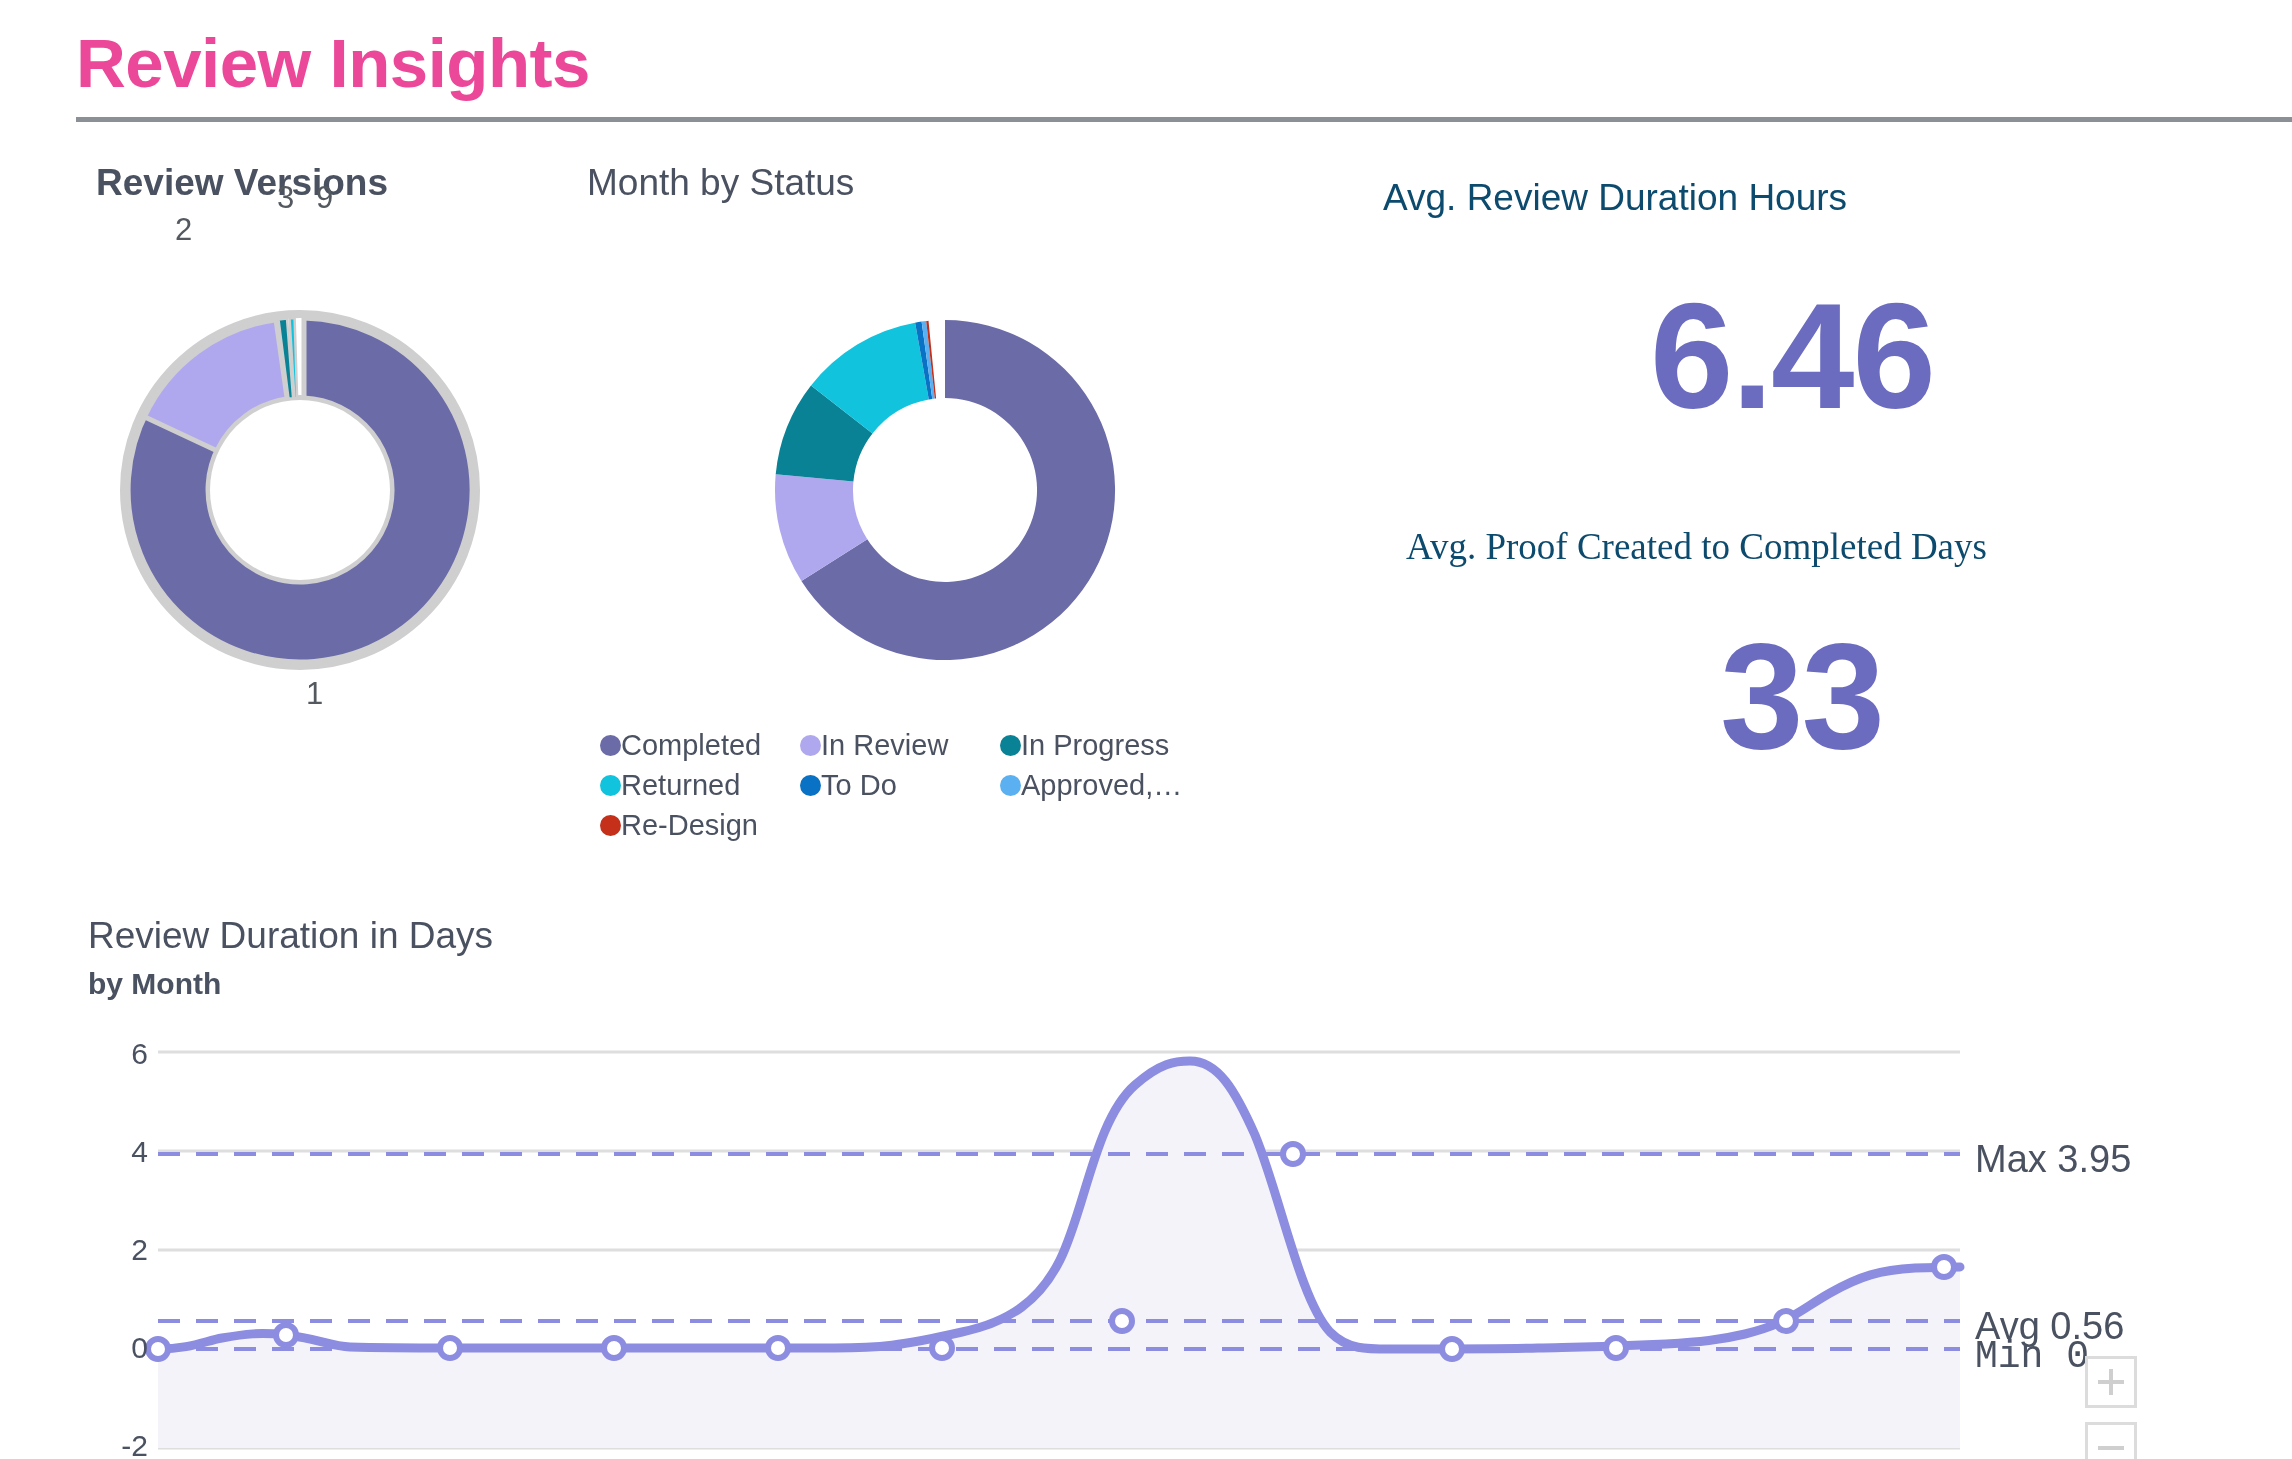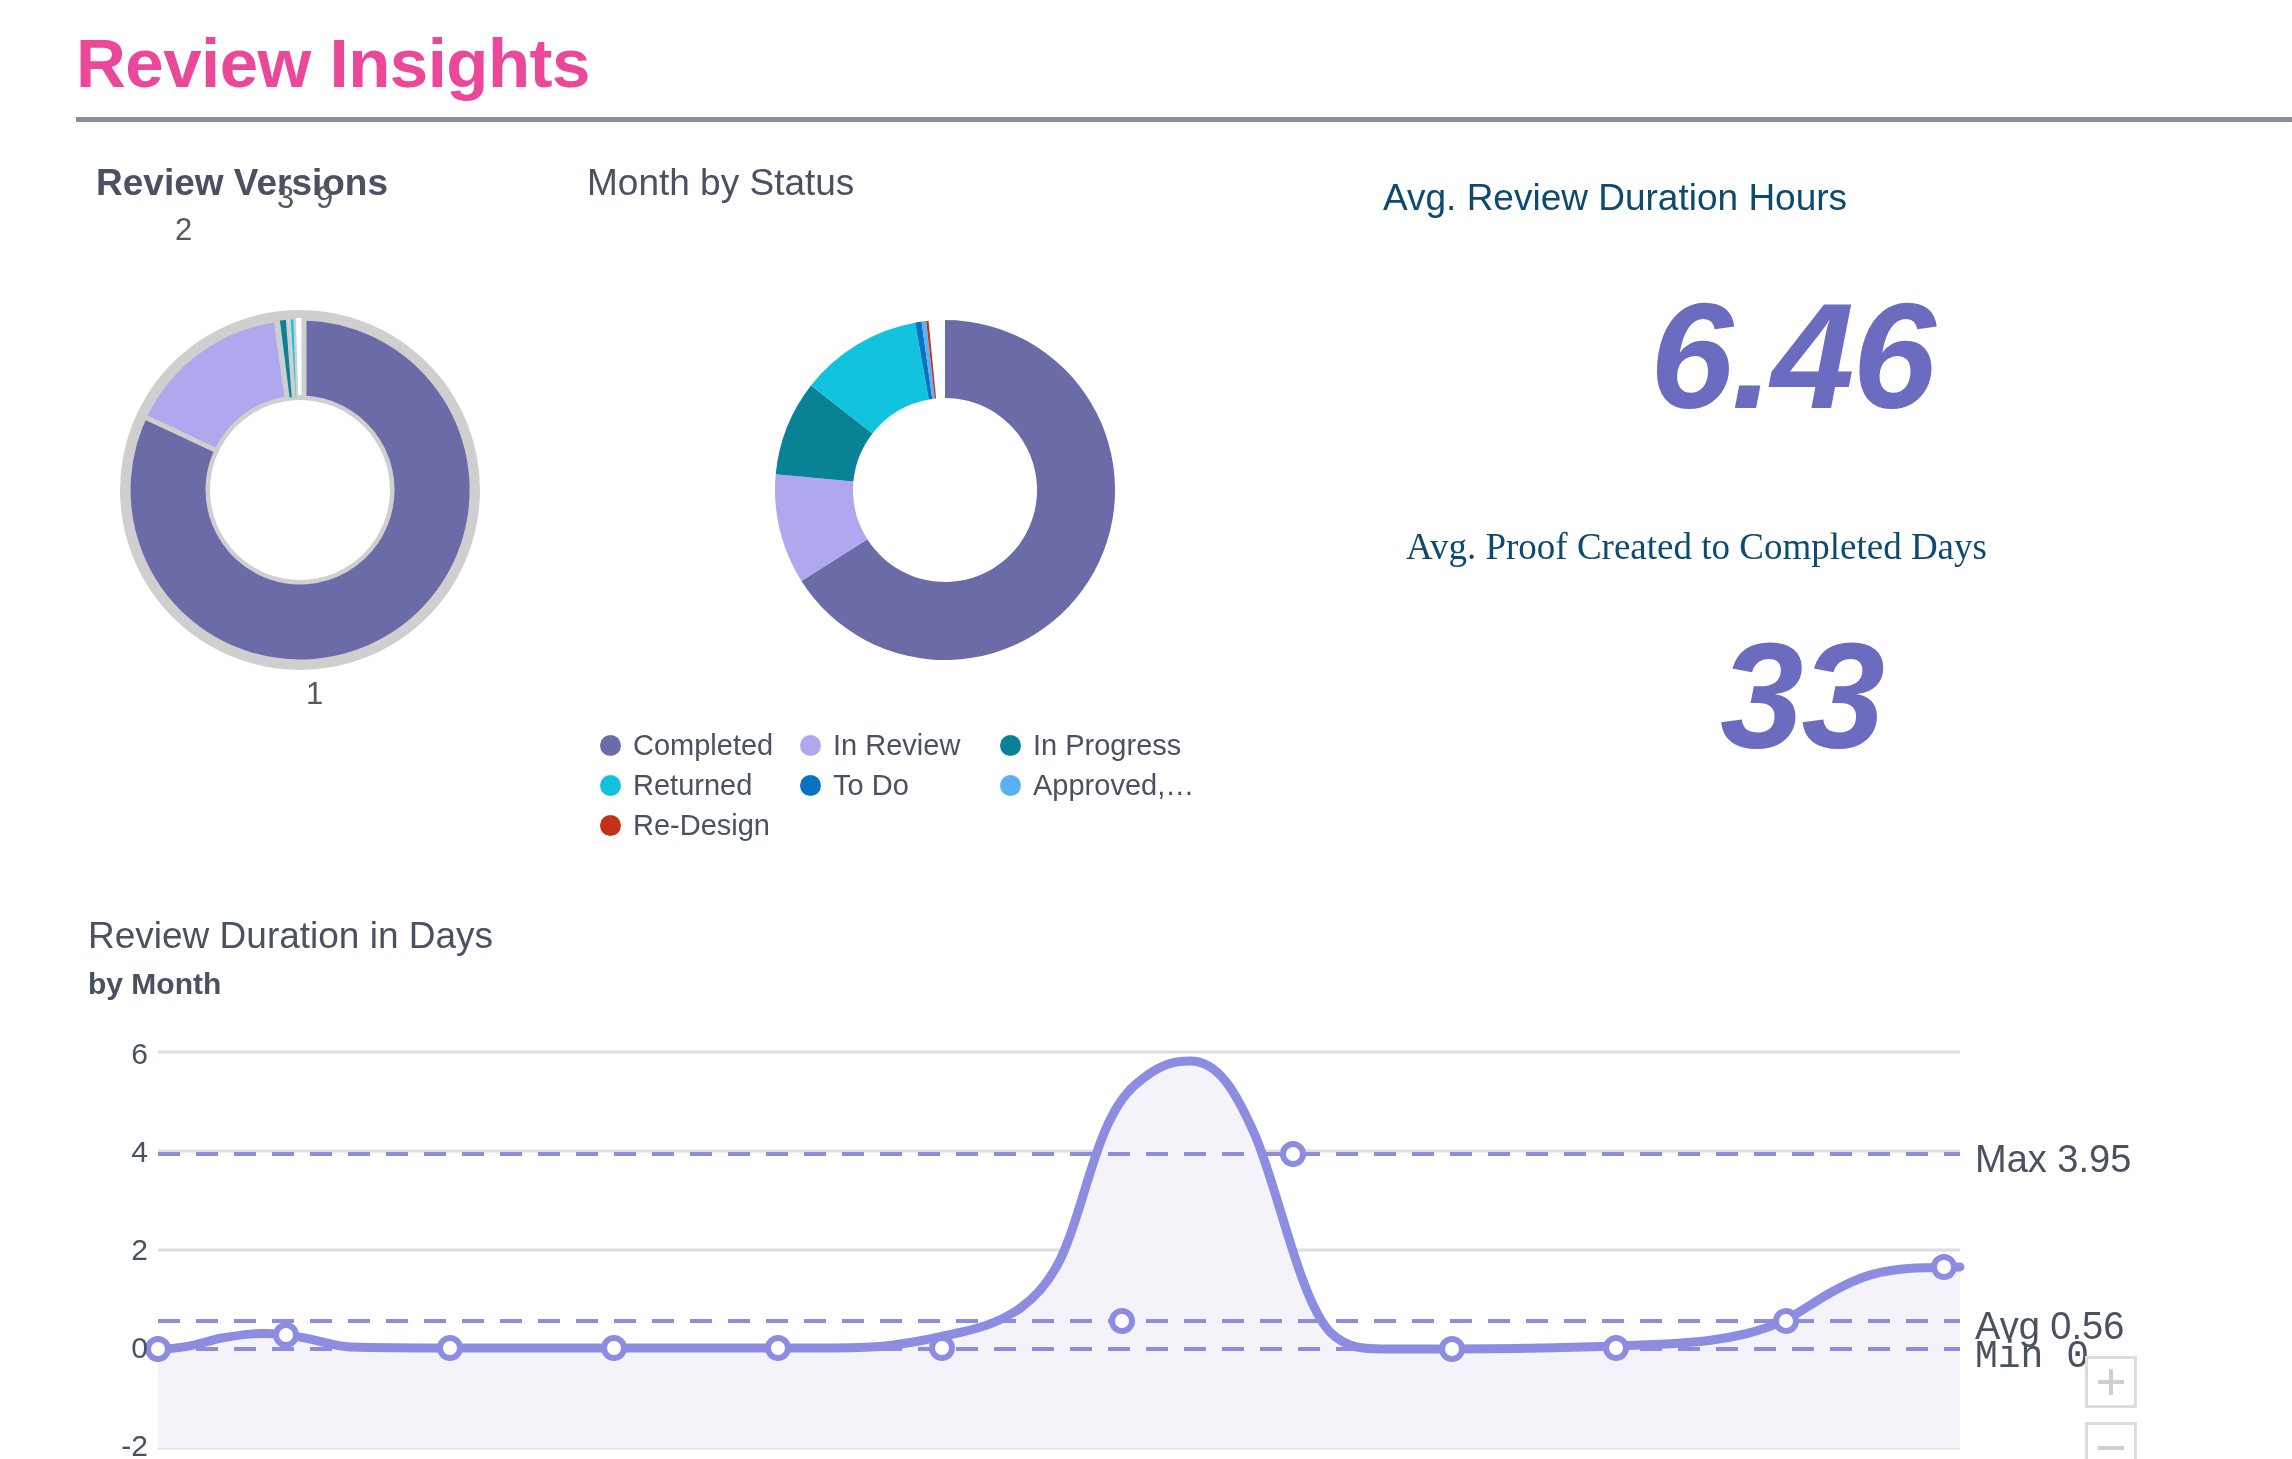--- a/index.html
+++ b/index.html
@@ -67,21 +67,20 @@
     top: 725px;
     width: 700px;
     display: grid;
     grid-template-columns: 200px 200px 240px;
     grid-auto-rows: 40px;
     align-items: center;
   }
   .legend-item {
     display: flex;
     align-items: center;
-    gap: 12px;
     white-space: nowrap;
   }
   .legend-swatch {
     width: 21px;
     height: 21px;
     border-radius: 50%;
     flex: 0 0 auto;
   }
   .legend-text {
     font-size: 29px;
@@ -96,21 +95,20 @@
     white-space: nowrap;
     margin-left: 28px;
   }
   .kpi-value {
     position: absolute;
     font-size: 150px;
     font-weight: bold;
     color: #6b6bc0;
     letter-spacing: -2px;
     white-space: nowrap;
-    font-style: italic;
   }
 
   
   .linechart { position: absolute; left: 0px; top: 1010px; }
   .y-tick {
     position: absolute;
     font-size: 30px;
     color: #4a5160;
     text-align: right;
     width: 70px;

